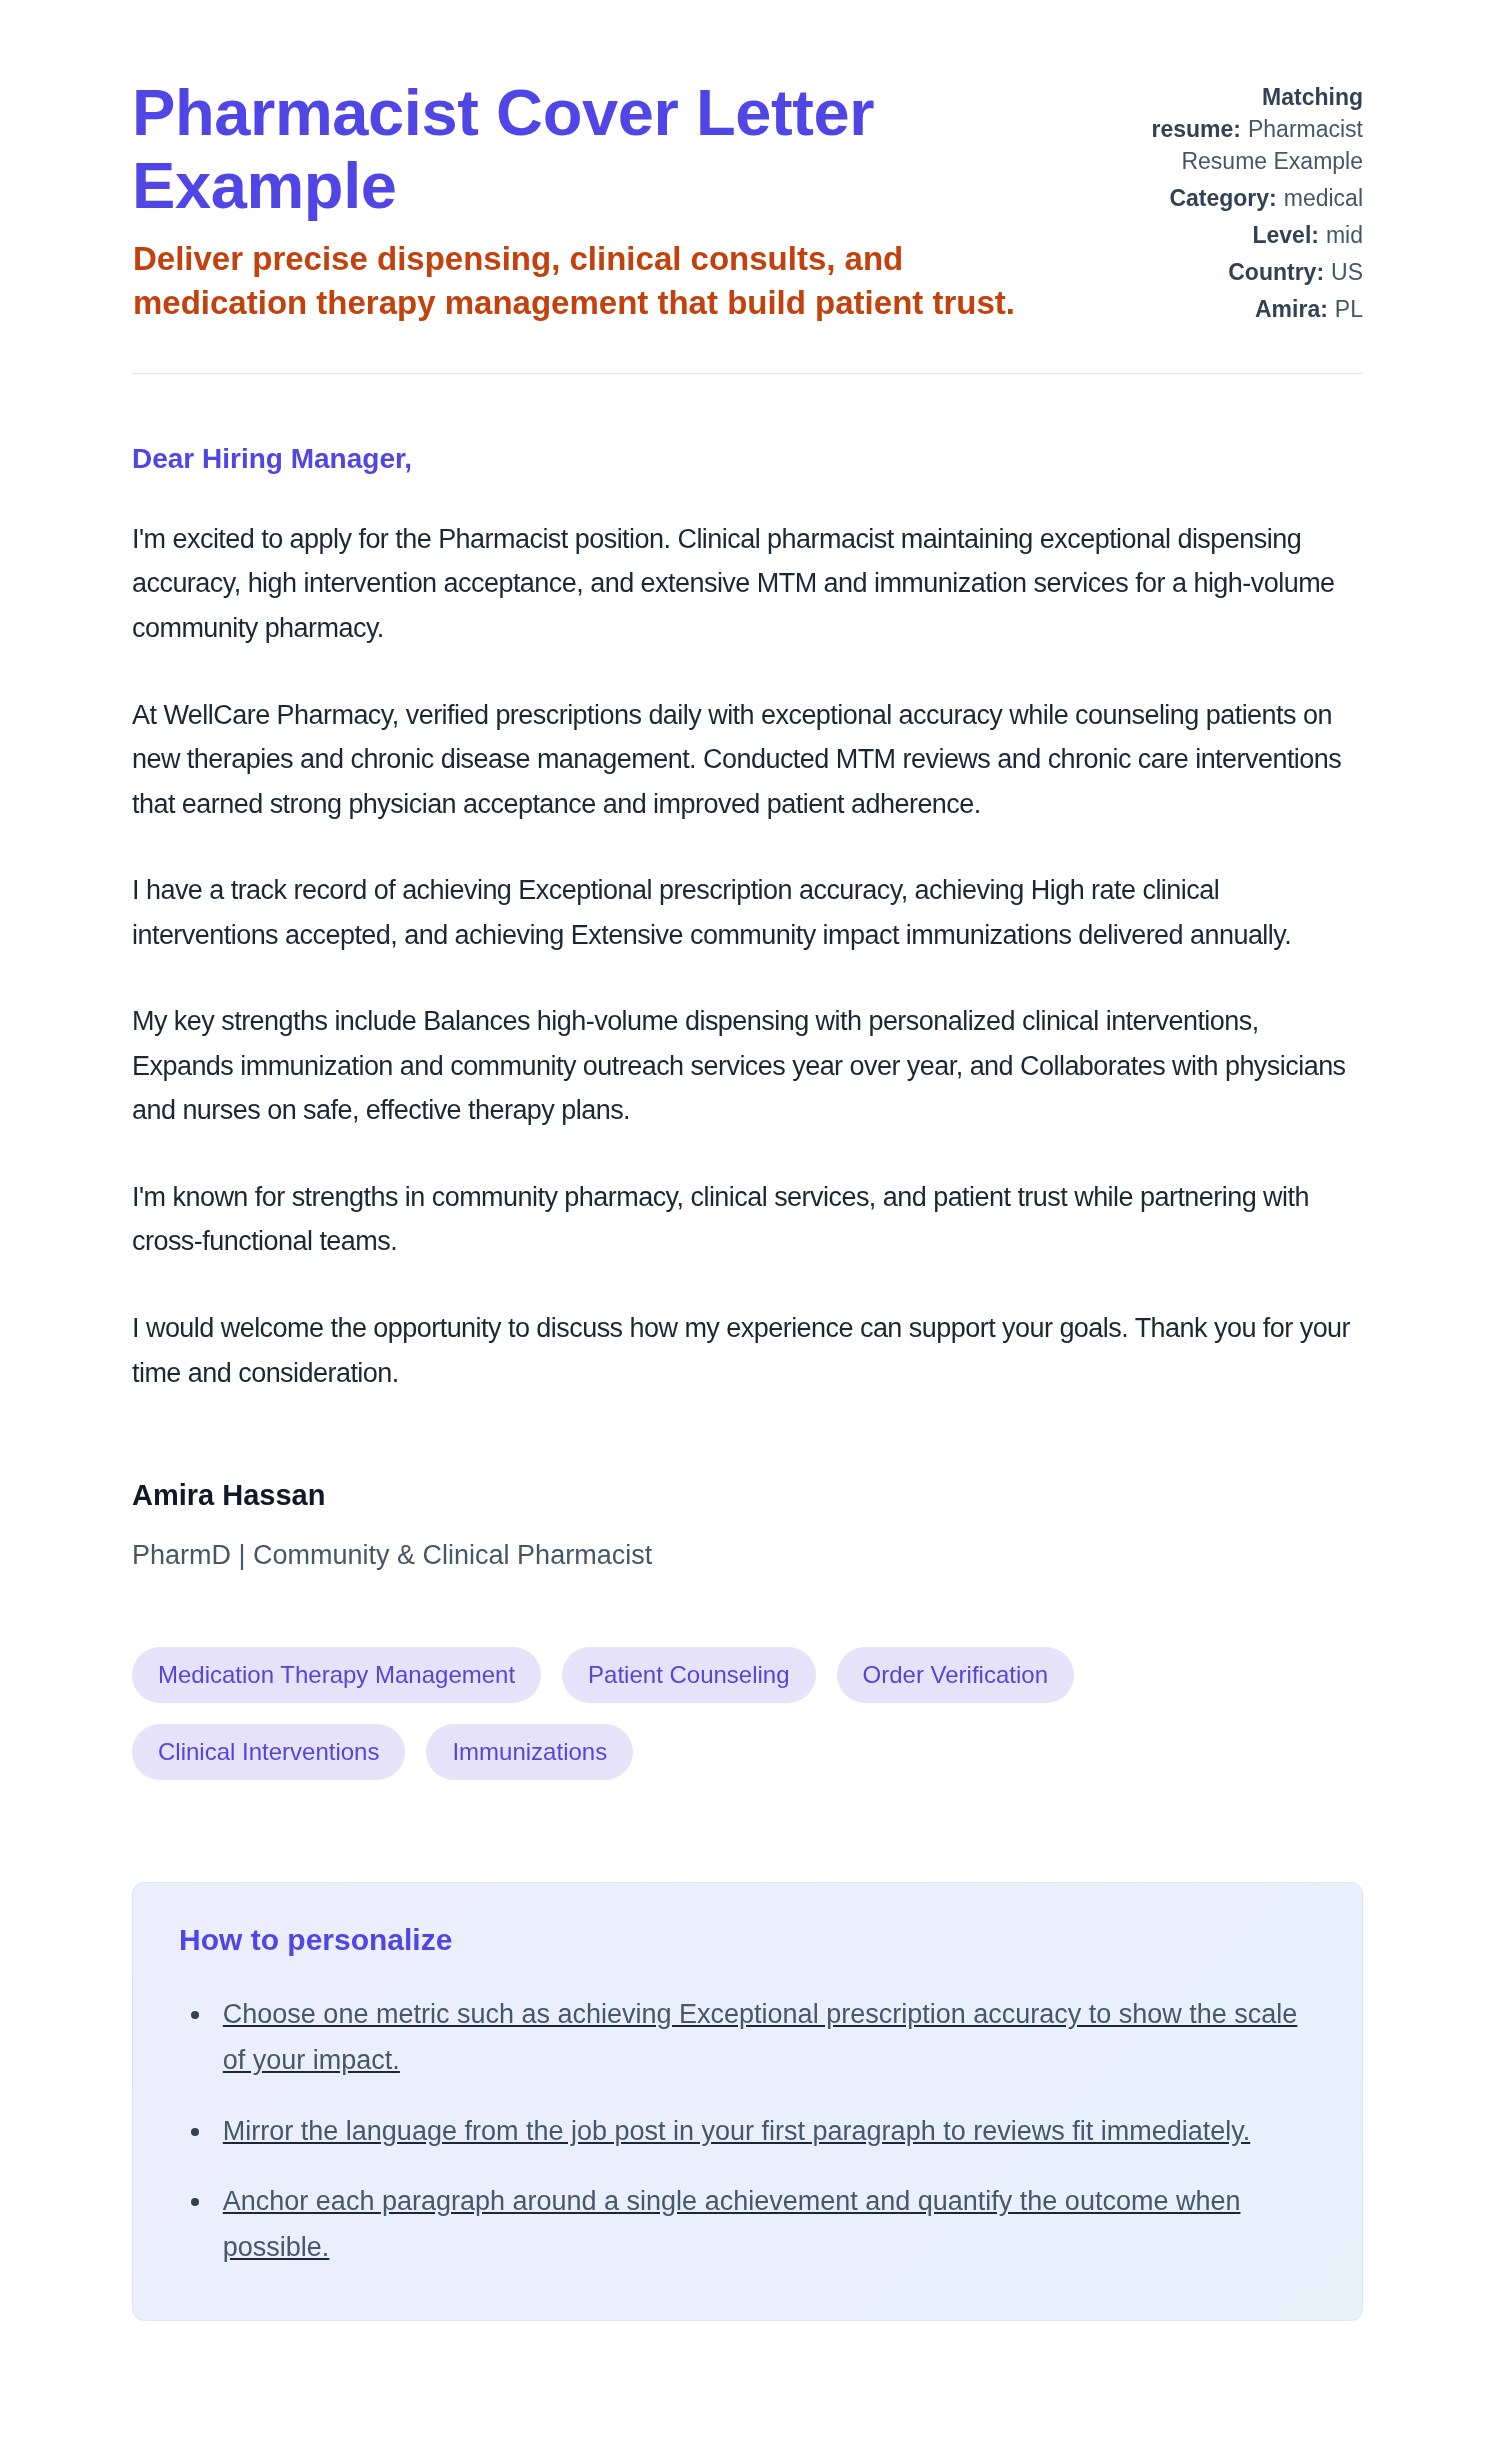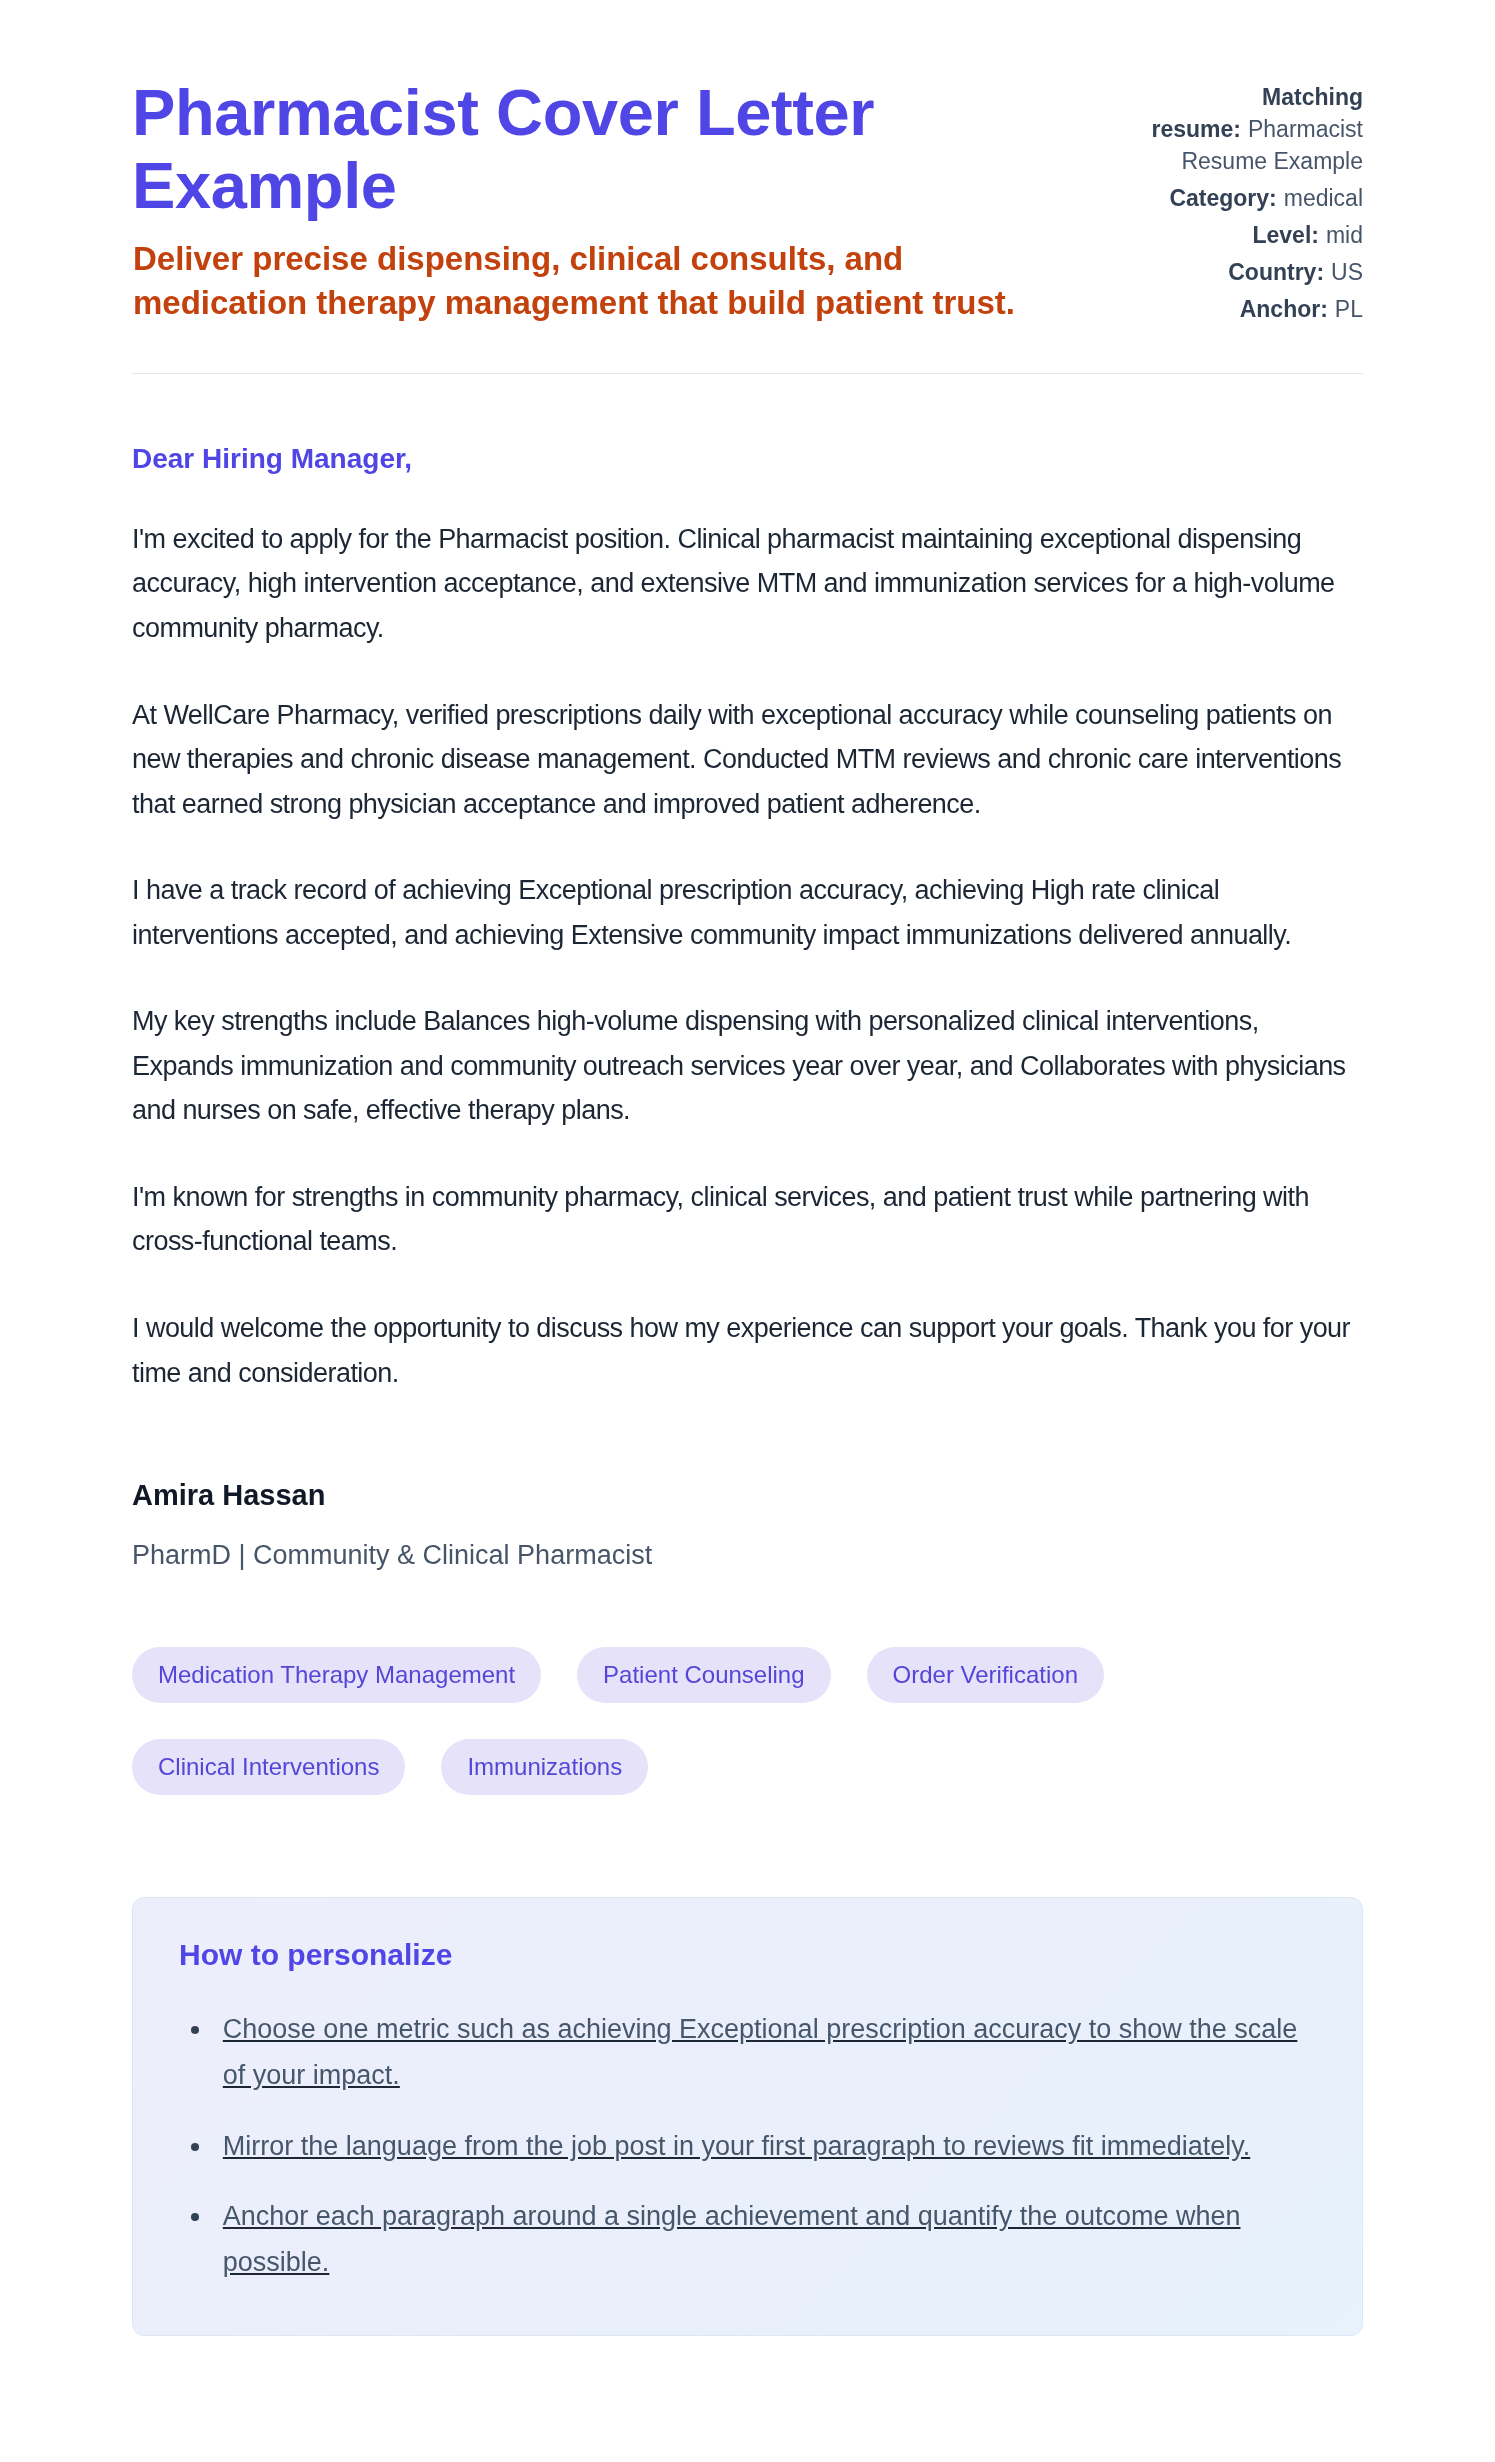--- a/index.html
+++ b/index.html
@@ -90,21 +90,21 @@
     margin-top: 28px;
     font-size: 27px;
     color: #475569;
   }
 
   
   .chips {
     margin-top: 76px;
     display: flex;
     flex-wrap: wrap;
-    gap: 36px;
+    gap: 21px;
     align-items: flex-end;
   }
   .chip {
     display: inline-block;
     background: #e5e2fa;
     color: #5646d8;
     font-size: 24px;
     line-height: 1;
     padding: 16px 26px;
     border-radius: 879px;
@@ -158,21 +158,21 @@
       <div class="meta-row">
         <span class="meta-label">Category:</span><span>medical</span>
       </div>
       <div class="meta-row">
         <span class="meta-label">Level:</span><span>mid</span>
       </div>
       <div class="meta-row">
         <span class="meta-label">Country:</span><span>US</span>
       </div>
       <div class="meta-row">
-        <span class="meta-label">Anchor:</span><span>PL</span>
+        <span class="meta-label">Amira:</span><span>PL</span>
       </div>
     </aside>
   </header>
 
   <hr class="divider">
 
   <section class="letter">
     <p class="greeting">Dear Hiring Manager,</p>
     <p class="body-par">I'm excited to apply for the Pharmacist position. Clinical pharmacist maintaining exceptional dispensing accuracy, high intervention acceptance, and extensive MTM and immunization services for a high-volume community pharmacy.</p>
     <p class="body-par">At WellCare Pharmacy, verified prescriptions daily with exceptional accuracy while counseling patients on new therapies and chronic disease management. Conducted MTM reviews and chronic care interventions that earned strong physician acceptance and improved patient adherence.</p>

